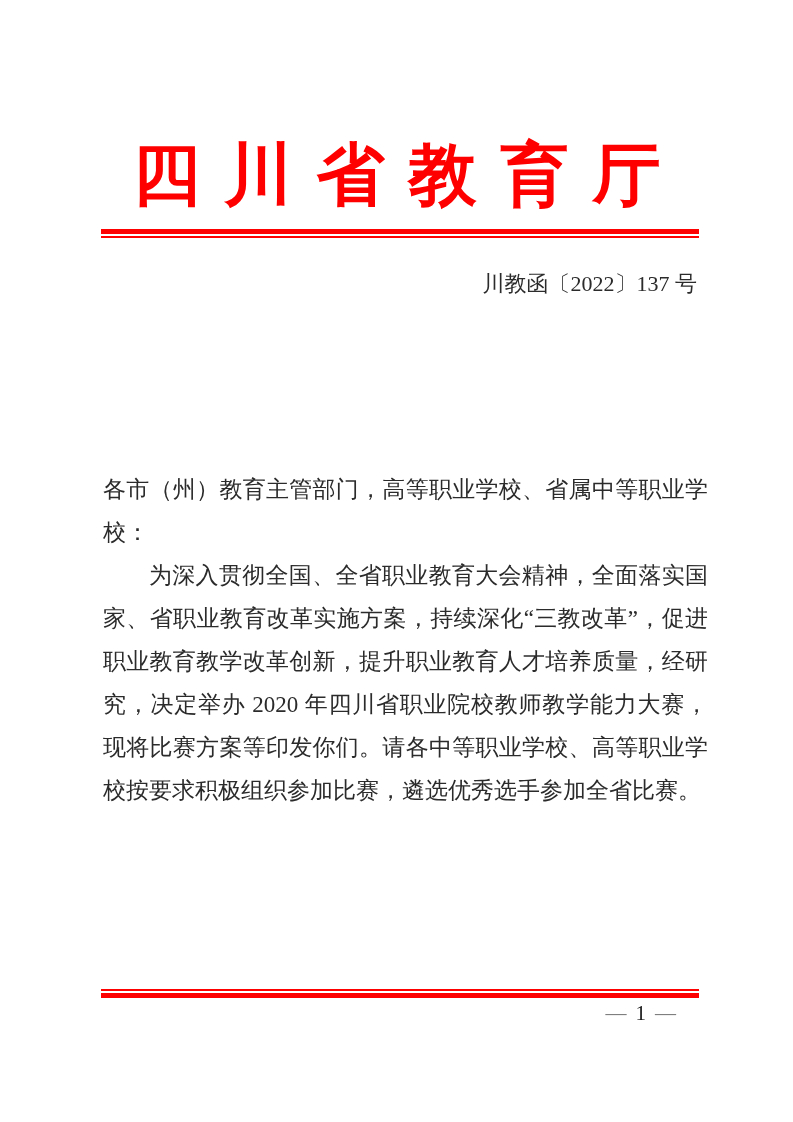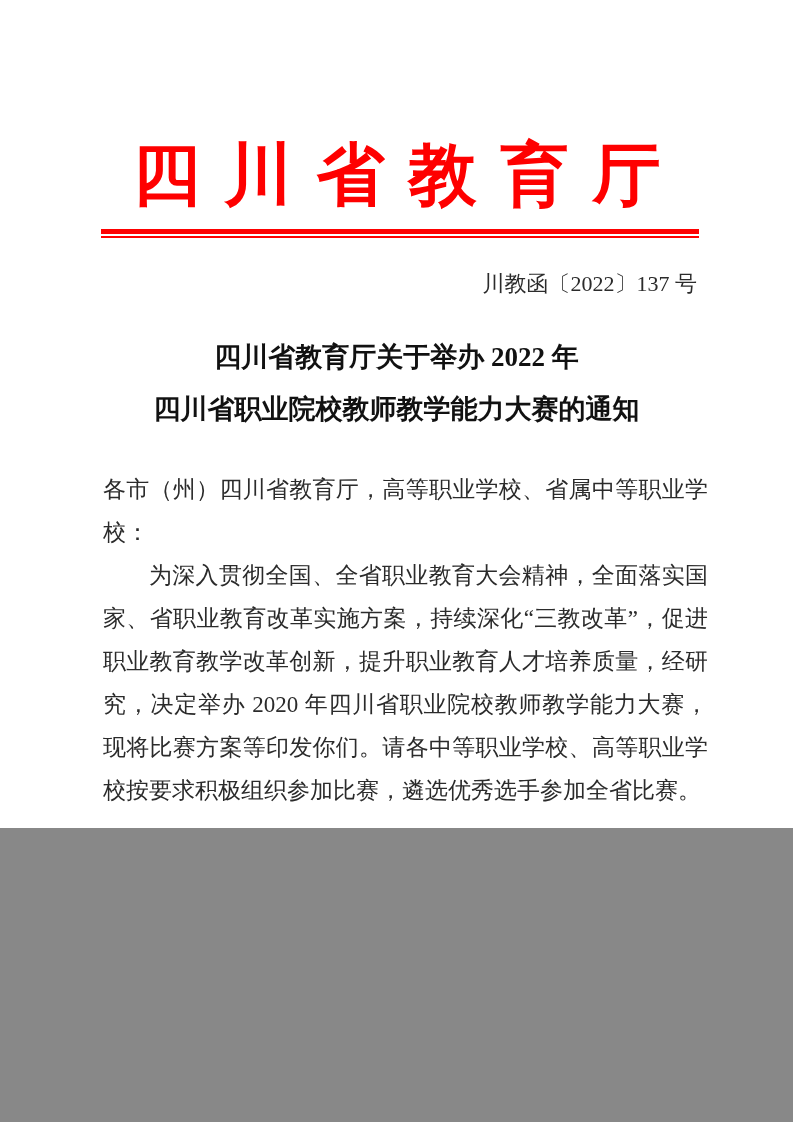--- a/index.html
+++ b/index.html
@@ -1,19 +1,19 @@
 <!DOCTYPE html>
 <html><head>
 <meta charset="utf-8">
 <style>
   html, body { margin: 0; padding: 0; background: #888; }
   .page {
     position: relative;
     width: 793px;
-    height: 828px;
+    height: 1122px;
     margin: 0 auto;
     background: #ffffff;
     font-family: "Liberation Serif", "DejaVu Serif", serif;
     color: #222;
     overflow: hidden;
   }
 
   
   .agency {
     position: absolute;
@@ -116,27 +116,23 @@
 <div class="page">
 
   <div class="agency">
     <span>四川省教育厅</span>
   </div>
 
   <div class="rule-top"></div>
 
   <div class="doc-number">川教函〔2022〕137 号</div>
 
-  <div class="notice-title">
-    <div>四川省教育厅关于举办 2022 年</div>
-    <div>四川省职业院校教师教学能力大赛的通知</div>
-  </div>
 
   <div class="body-block">
-    <p>各市（州）四川省教育厅，高等职业学校、省属中等职业学校：</p>
+    <p>各市（州）教育主管部门，高等职业学校、省属中等职业学校：</p>
     <p class="indent">为深入贯彻全国、全省职业教育大会精神，全面落实国家、省职业教育改革实施方案，持续深化“三教改革”，促进职业教育教学改革创新，提升职业教育人才培养质量，经研究，决定举办 2020 年四川省职业院校教师教学能力大赛，现将比赛方案等印发你们。请各中等职业学校、高等职业学校按要求积极组织参加比赛，遴选优秀选手参加全省比赛。</p>
   </div>
 
 
   <div class="rule-bottom"></div>
 
   <div class="page-number">
     <span class="dash">—</span><span class="num">1</span><span class="dash">—</span>
   </div>
 

